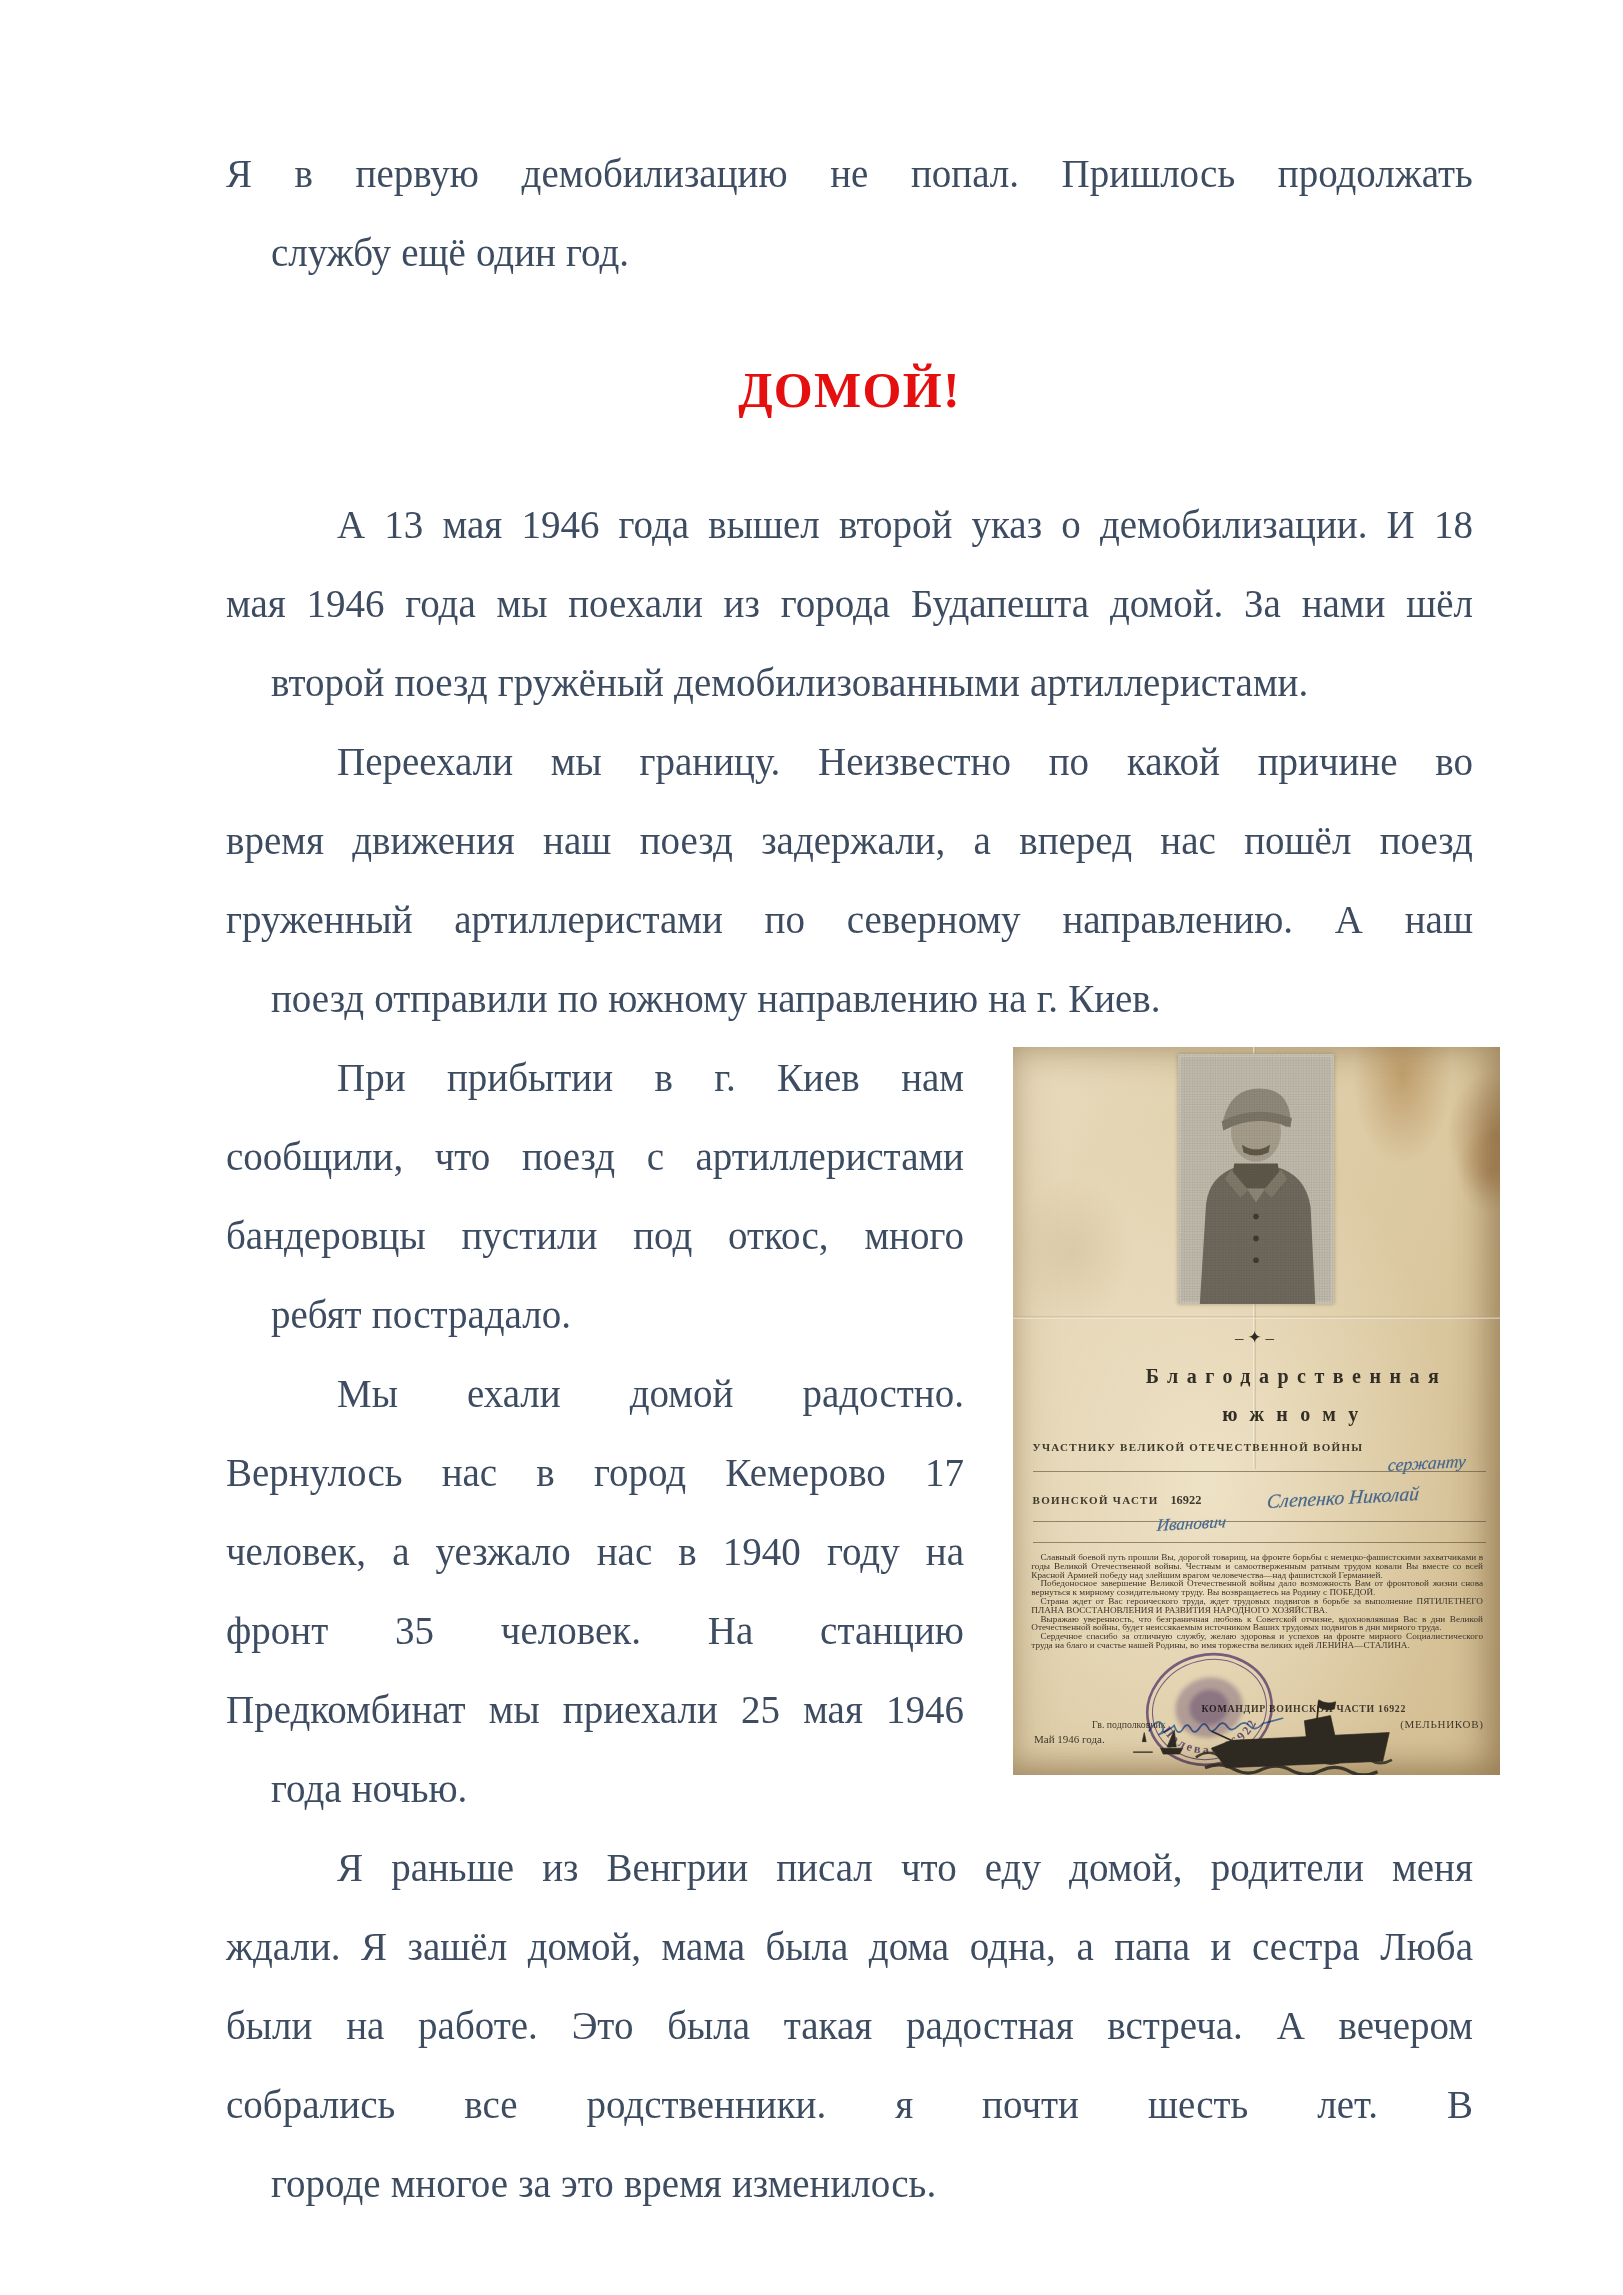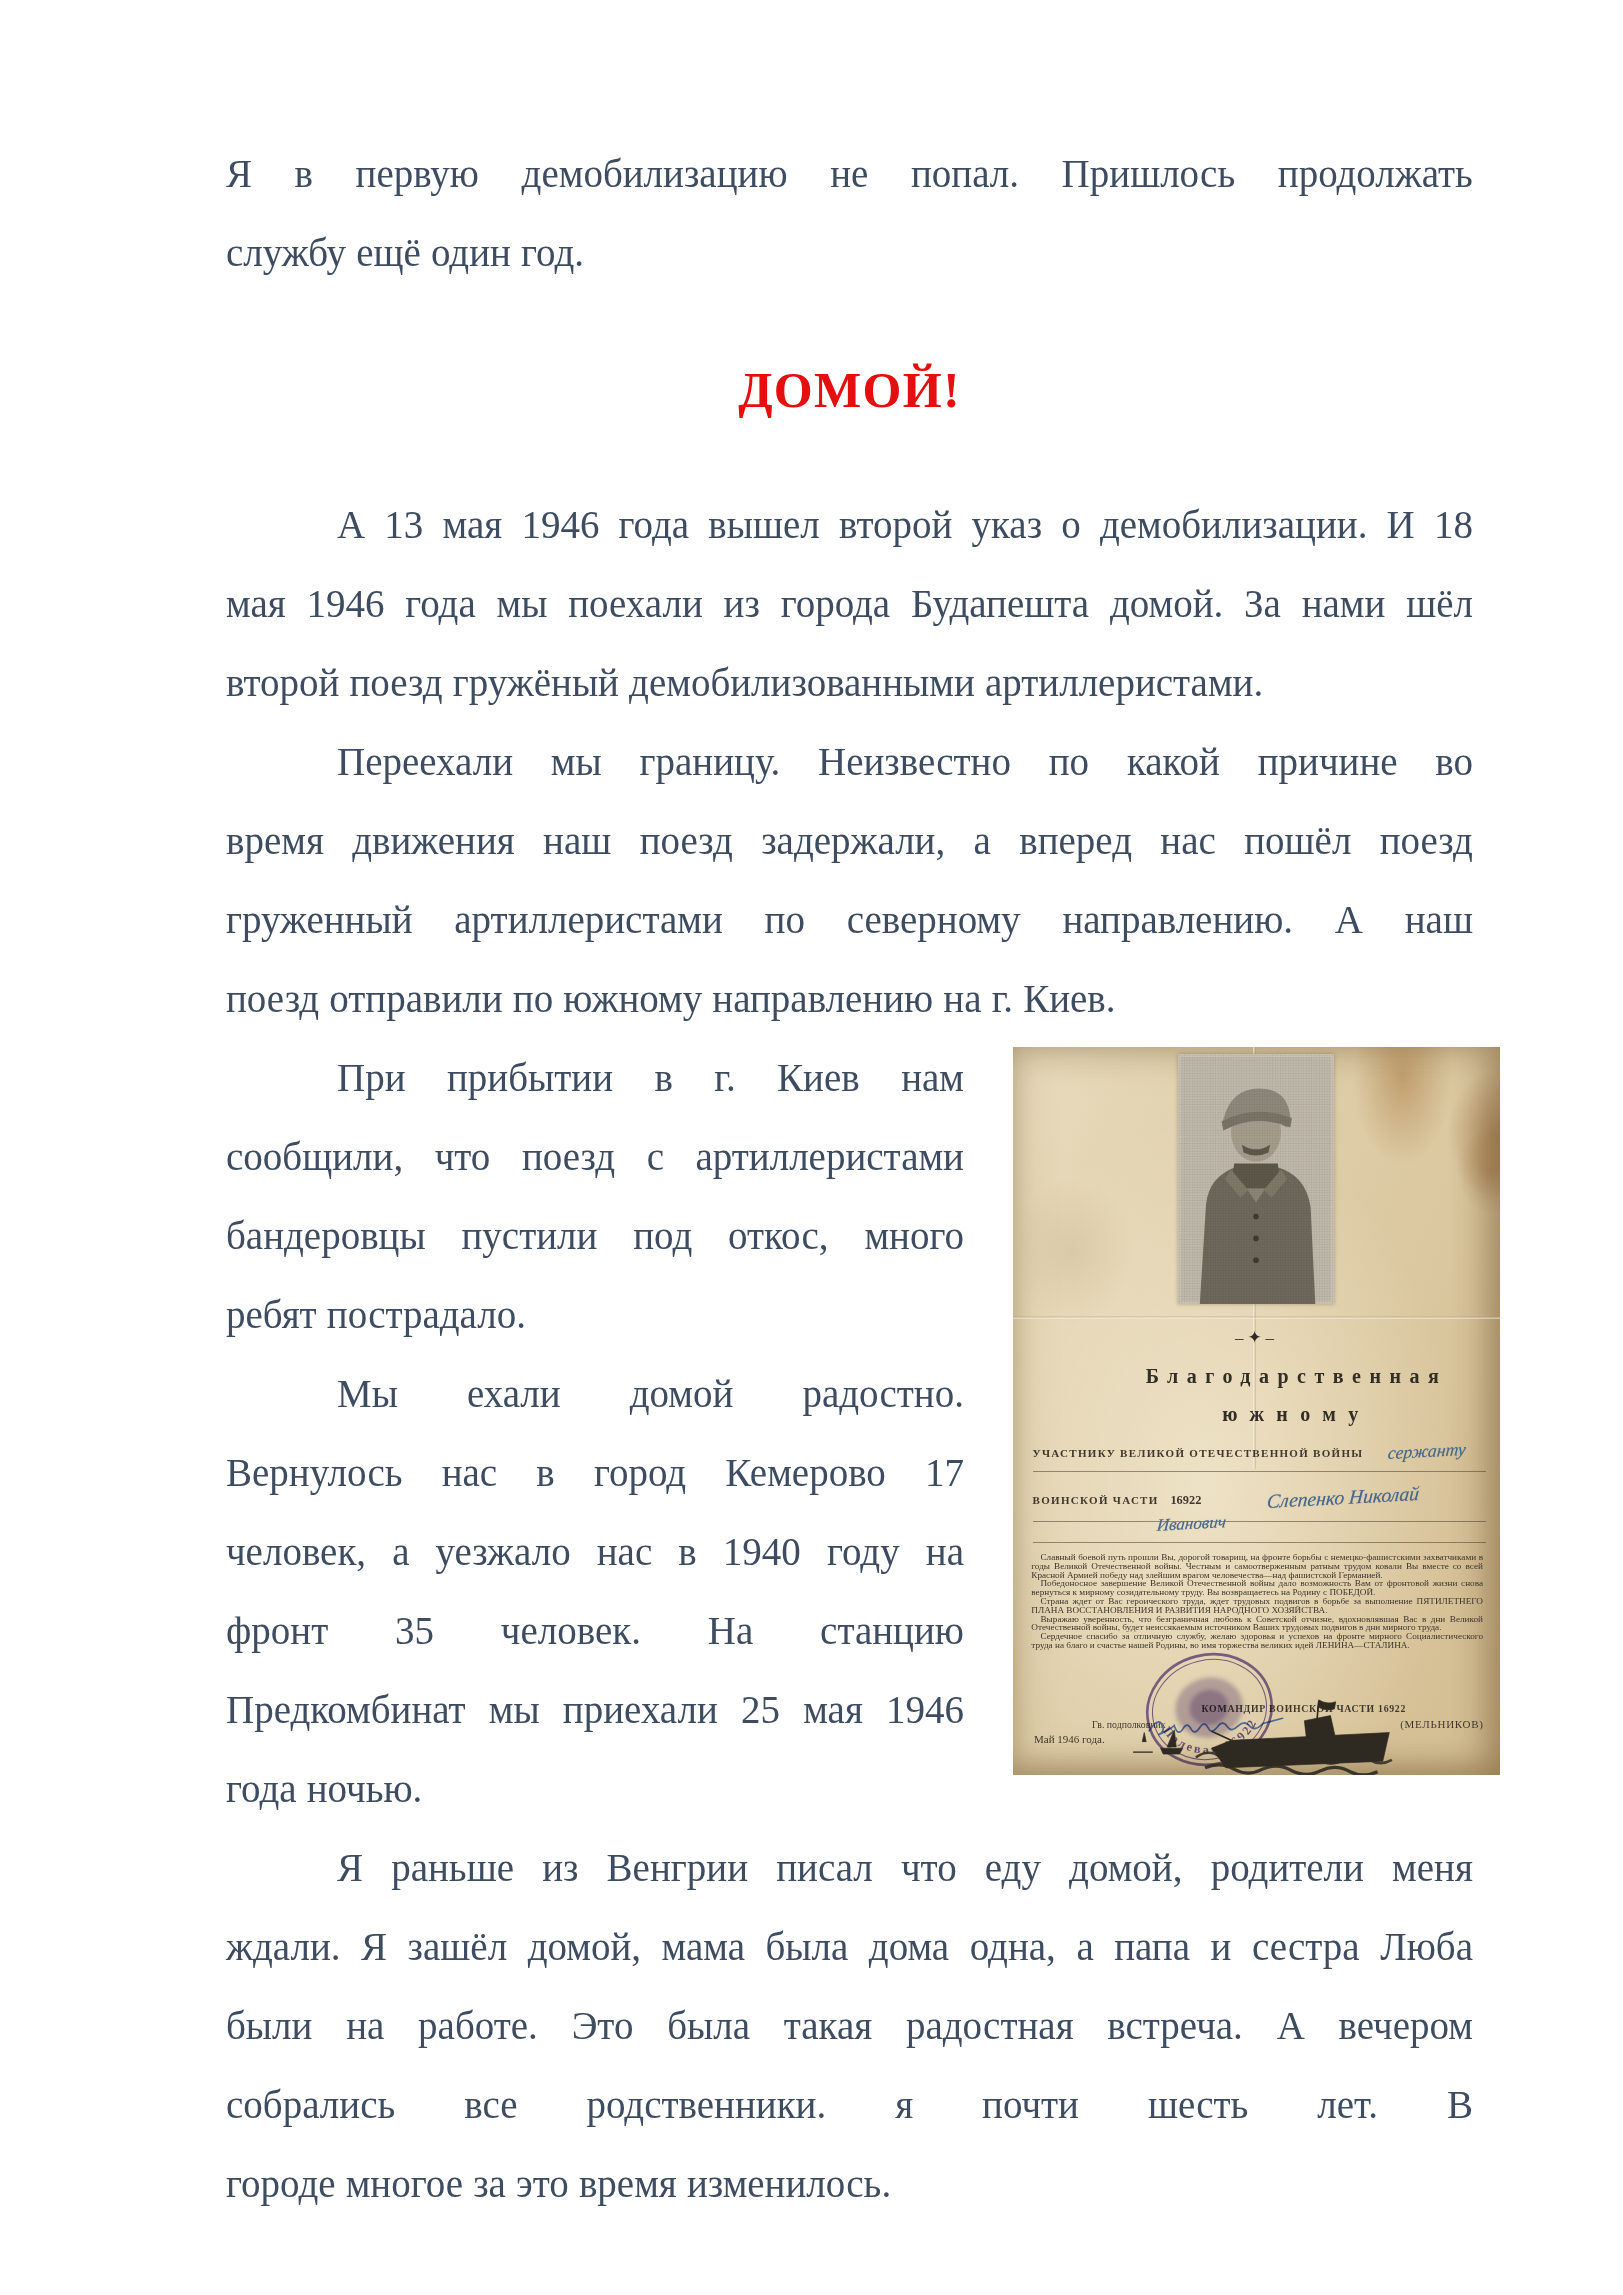--- a/index.html
+++ b/index.html
@@ -13,21 +13,21 @@
   .doc {
     position:absolute; left:226px; top:134px; width:1247px;
     color:#3d4c61;
     font-size:39px;
   }
   .para { margin:0; }
   .line {
     display:flex; justify-content:space-between; align-items:baseline;
     height:79px; line-height:79px; white-space:nowrap;
   }
-  .line.last { justify-content:flex-start; gap:0.26em; }
+  .line.last { justify-content:flex-start; gap:0.26em;margin-left:45px; }
   .line.indent { padding-left:111px; }
   .para.narrow .line { margin-right:509px; }
   .heading {
     margin:59px 0 55px; height:79px; line-height:79px;
     text-align:center; font-weight:bold; font-size:50px;
     color:#e60f0f; letter-spacing:1.3px;
   }
   
   .certificate {
     position:absolute; left:787px; top:913px; width:487px; height:728px;
@@ -60,21 +60,21 @@
   .ctitle { position:absolute; left:0; width:100%; text-align:center;
     font-weight:bold; color:#332e25;padding-left:40px; }
   .ctitle.t1 { top:318px; font-size:20px; letter-spacing:8.5px; }
   .ctitle.t2 { top:356px; font-size:20px; letter-spacing:12.4px; }
   .crow { position:absolute; left:19.6px; right:14.4px; display:flex; align-items:baseline;
     border-bottom:1.3px solid rgba(76,63,45,.55); }
   .crow .print { font-weight:bold; font-size:11px; letter-spacing:1.3px; color:#3f382c; white-space:nowrap; }
   .crow .num { font-weight:bold; font-size:12.4px; color:#3f382c; margin-left:11.8px; }
   .hand { font-style:italic; color:#49698c; display:inline-block;
     transform:rotate(-3deg) skewX(-8deg); text-shadow:0 0 0.7px rgba(73,105,140,.6); }
-  .row1 { top:394px; height:30px; }
+  .row1 { top:394px; height:30px;flex-direction:column; }
   .row1 .hand { font-size:17.7px; margin:0 19.6px 0 auto; }
   .row2 { top:440px; height:34px; }
   .row2 .hand { font-size:19.6px; margin:0 auto; }
   .row3 { top:467px; height:27.5px; }
   .row3 .hand { font-size:17px; margin-left:124px; }
   .cbody { position:absolute; left:18.3px; right:17px; top:506px; color:#3b352c; }
   .cbody p { margin:0; font-size:9.2px; line-height:8.8px; text-align:justify; text-indent:9.2px; }
   .sig1 { position:absolute; left:111px; right:16.4px; top:656px; text-align:center;
     font-weight:bold; font-size:9.8px; letter-spacing:0.7px; color:#3f382c; white-space:nowrap; }
   .sig2 { position:absolute; left:79px; right:16.4px; top:671px; display:flex;

